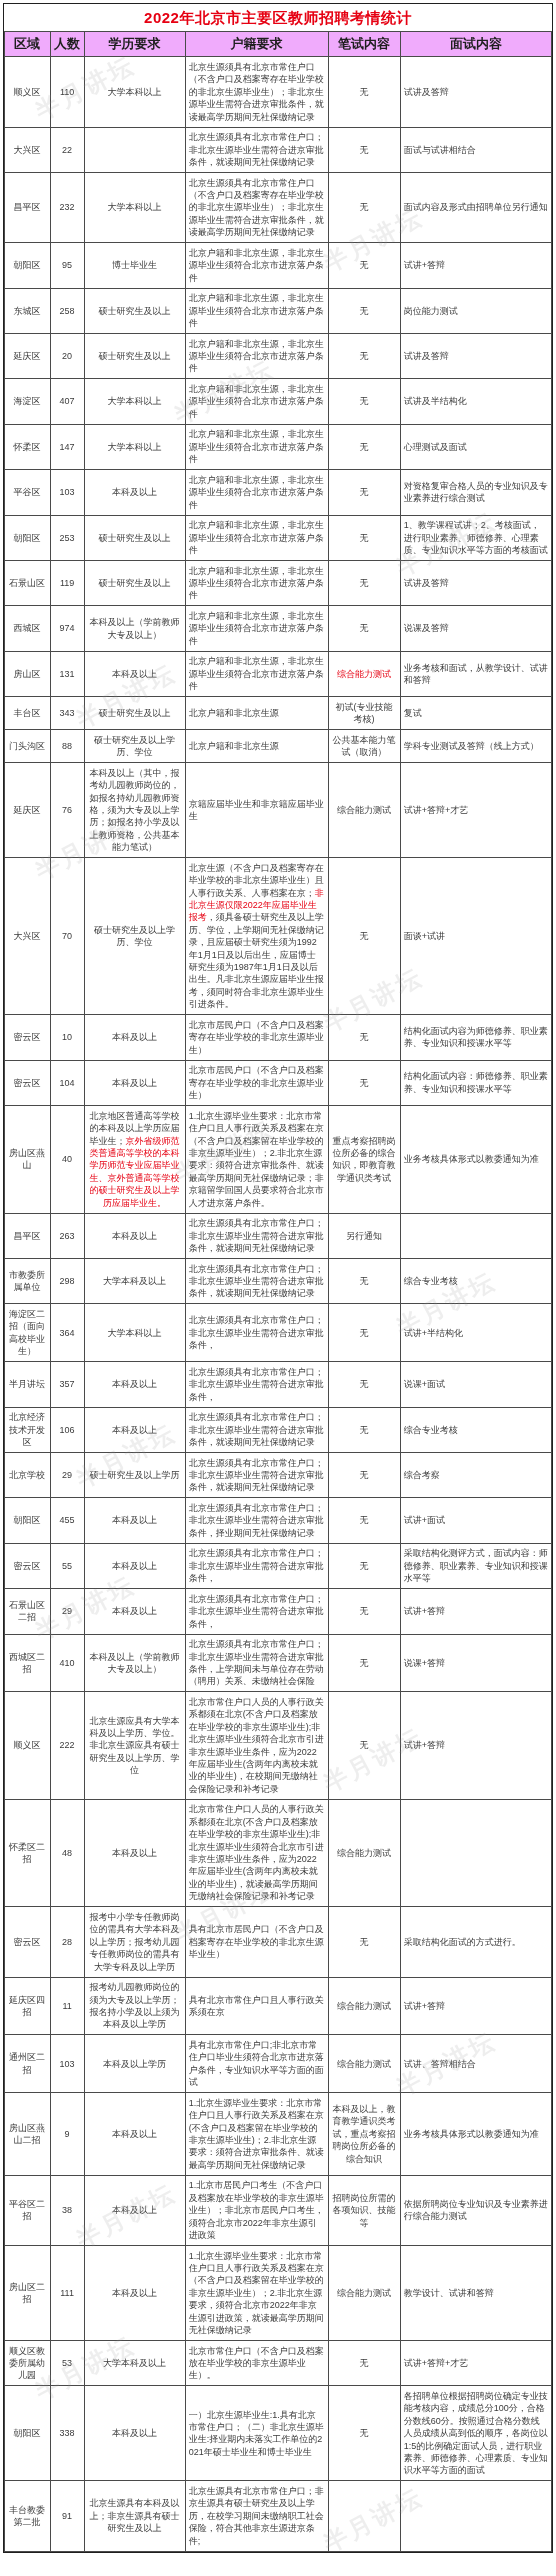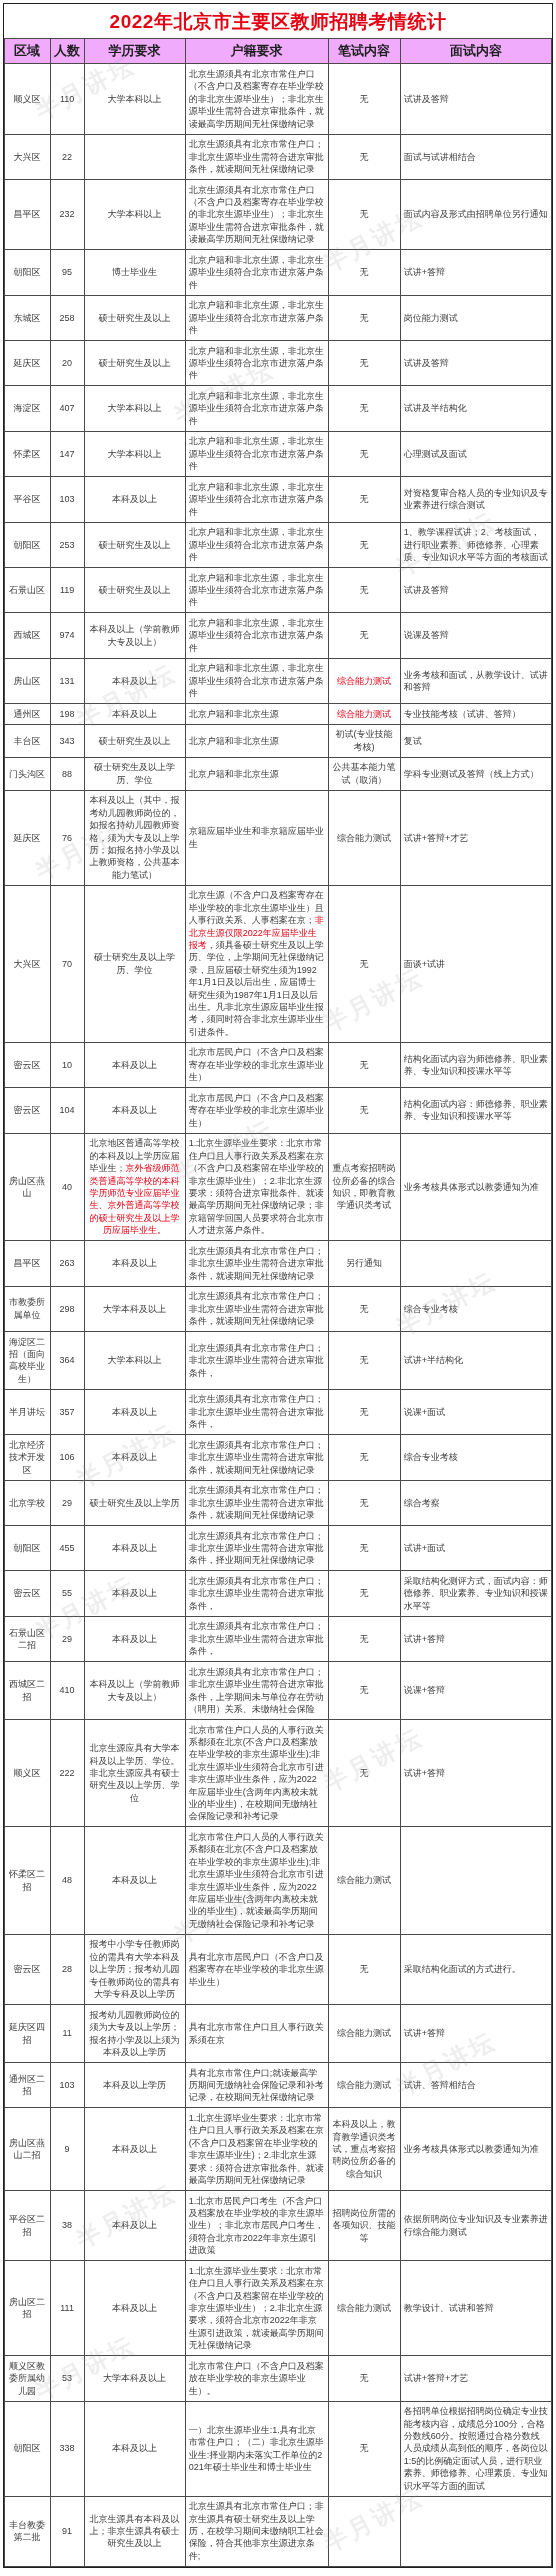--- a/index.html
+++ b/index.html
@@ -1,19 +1,19 @@
 <!DOCTYPE html>
 <html style="font-size:8.2px"><head>
 <meta charset="utf-8">
 <style>
   html,body{margin:0;padding:0;background:#ffffff;}
   body{font-family:"Liberation Sans","DejaVu Sans",sans-serif;color:#3b3b3b;}
   .page{width:556px;box-sizing:border-box;padding:3.1px 2.6px 4.1px;position:relative;overflow:hidden;}
   .frame{border:1.5px solid #1f1f1f;background:#fff;position:relative;z-index:1;}
-  .title{font-size:19px;font-weight:bold;color:#e60012;text-align:center;padding:4.6px 0 3.6px;letter-spacing:0.5px;}
+  .title{font-size:15px;font-weight:bold;color:#e60012;text-align:center;padding:4.6px 0 3.6px;letter-spacing:0.5px;}
   table{width:100%;border-collapse:collapse;table-layout:fixed;border-top:1.5px solid #1f1f1f;}
   th{background:#f0abfc;font-size:13px;font-weight:bold;color:#1f1f1f;padding:3px 1px;}
   th,td{border:1px solid #4a4a4a;vertical-align:middle;box-sizing:border-box;word-break:break-all;}
   td{font-size:9px;line-height:12.4px;padding:3.6px 3.1px;}
   .c-region,.c-count,.c-edu,.c-written{text-align:center;}
   .c-hukou,.c-interview{text-align:left;}
   .red{color:#e60012;}
   .wm{position:absolute;color:rgba(150,150,150,0.16);font-size:24px;font-weight:bold;transform:rotate(-28deg);white-space:nowrap;z-index:2;pointer-events:none;letter-spacing:3.1px;}
 </style>
 </head>
@@ -140,28 +140,20 @@
           </tr>
           <tr>
             <td class="c-region">房山区</td>
             <td class="c-count">131</td>
             <td class="c-edu"><span>本科及以上</span></td>
             <td class="c-hukou"><span>北京户籍和非北京生源，非北京生源毕业生须符合北京市进京落户条件</span></td>
             <td class="c-written"><span class="red">综合能力测试</span></td>
             <td class="c-interview"><span>业务考核和面试，从教学设计、试讲和答辩</span></td>
           </tr>
           <tr>
-            <td class="c-region">通州区</td>
-            <td class="c-count">198</td>
-            <td class="c-edu"><span>本科及以上</span></td>
-            <td class="c-hukou"><span>北京户籍和非北京生源</span></td>
-            <td class="c-written"><span class="red">综合能力测试</span></td>
-            <td class="c-interview"><span>专业技能考核（试讲、答辩）</span></td>
-          </tr>
-          <tr>
             <td class="c-region">丰台区</td>
             <td class="c-count">343</td>
             <td class="c-edu"><span>硕士研究生及以上</span></td>
             <td class="c-hukou"><span>北京户籍和非北京生源</span></td>
             <td class="c-written"><span>初试(专业技能考核)</span></td>
             <td class="c-interview"><span>复试</span></td>
           </tr>
           <tr>
             <td class="c-region">门头沟区</td>
             <td class="c-count">88</td>
@@ -319,21 +311,21 @@
             <td class="c-count">11</td>
             <td class="c-edu"><span>报考幼儿园教师岗位的须为大专及以上学历；报名持小学及以上须为本科及以上学历</span></td>
             <td class="c-hukou"><span>具有北京市常住户口且人事行政关系须在京</span></td>
             <td class="c-written"><span>综合能力测试</span></td>
             <td class="c-interview"><span>试讲+答辩</span></td>
           </tr>
           <tr>
             <td class="c-region">通州区二招</td>
             <td class="c-count">103</td>
             <td class="c-edu"><span>本科及以上学历</span></td>
-            <td class="c-hukou"><span>具有北京市常住户口;就读最高学历期间无缴纳社会保险记录和补考记录，在校期间无社保缴纳记录</span></td>
+            <td class="c-hukou"><span>具有北京市常住户口;非北京市常住户口毕业生须符合北京市进京落户条件，专业知识水平等方面的面试</span></td>
             <td class="c-written"><span>综合能力测试</span></td>
             <td class="c-interview"><span>试讲、答辩相结合</span></td>
           </tr>
           <tr>
             <td class="c-region">房山区燕山二招</td>
             <td class="c-count">9</td>
             <td class="c-edu"><span>本科及以上</span></td>
             <td class="c-hukou"><span>1.北京生源毕业生要求：北京市常住户口且人事行政关系及档案在京(不含户口及档案留在毕业学校的非京生源毕业生)；2.非北京生源要求：须符合进京审批条件、就读最高学历期间无社保缴纳记录</span></td>
             <td class="c-written"><span>本科及以上，教育教学通识类考试，重点考察招聘岗位所必备的综合知识</span></td>
             <td class="c-interview"><span>业务考核具体形式以教委通知为准</span></td>

